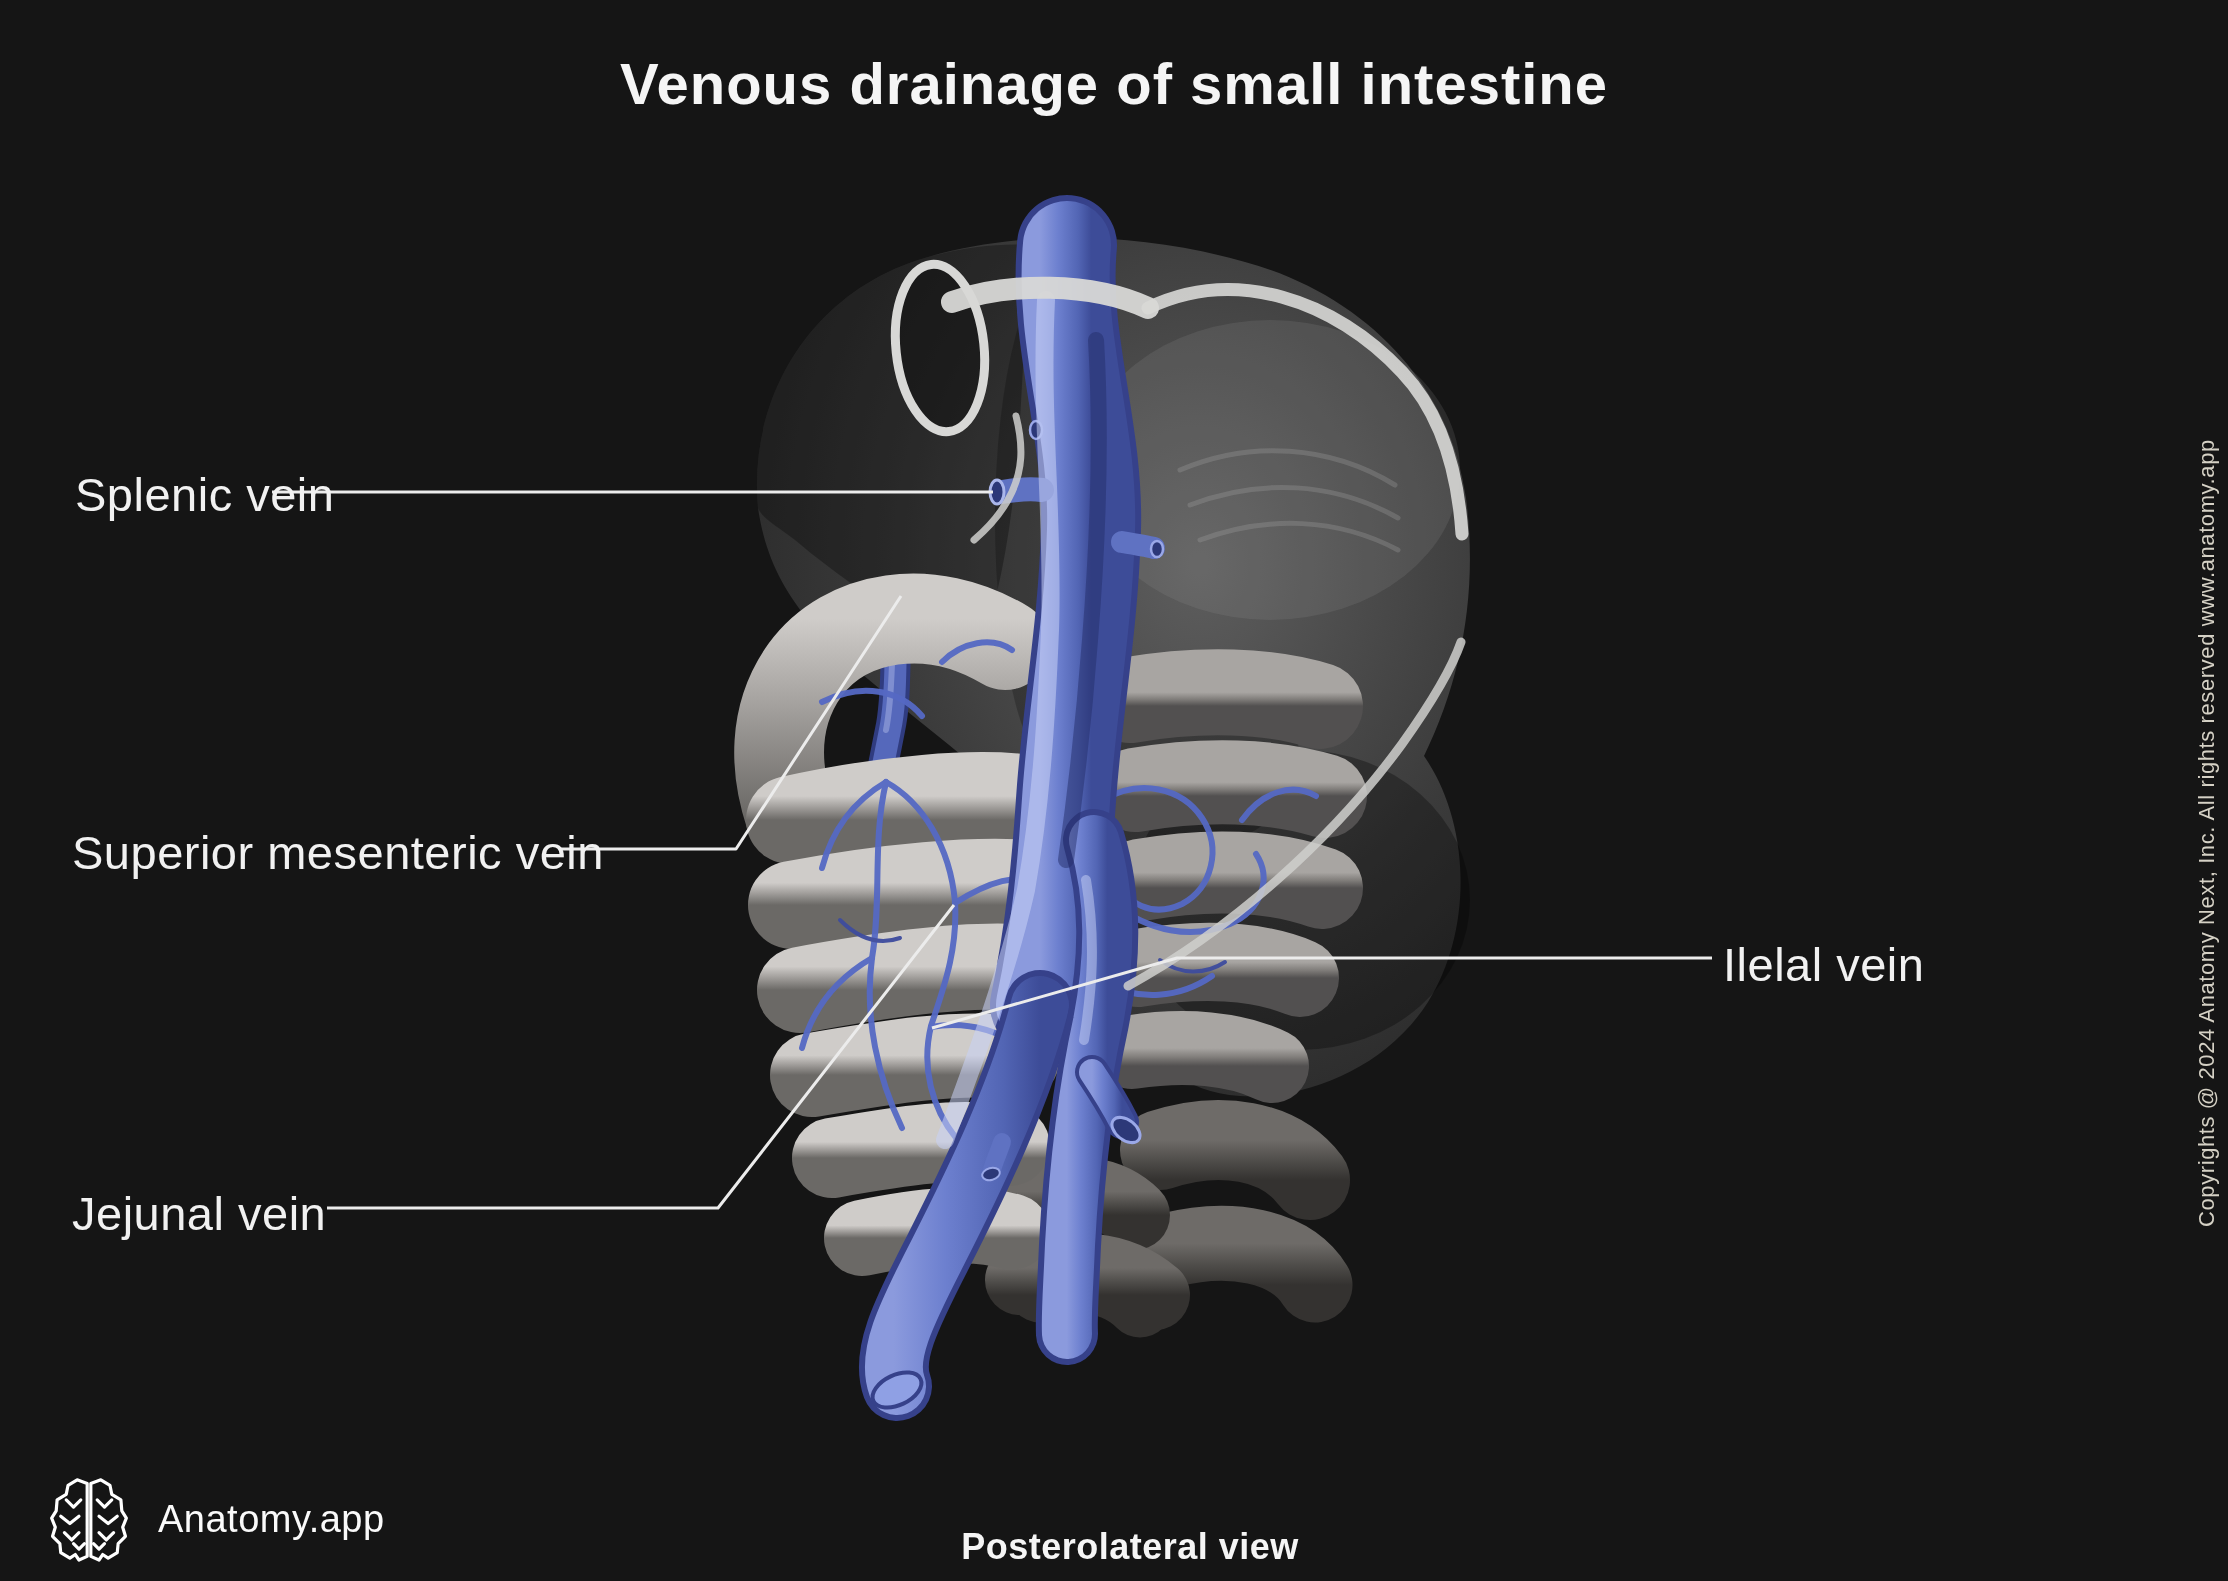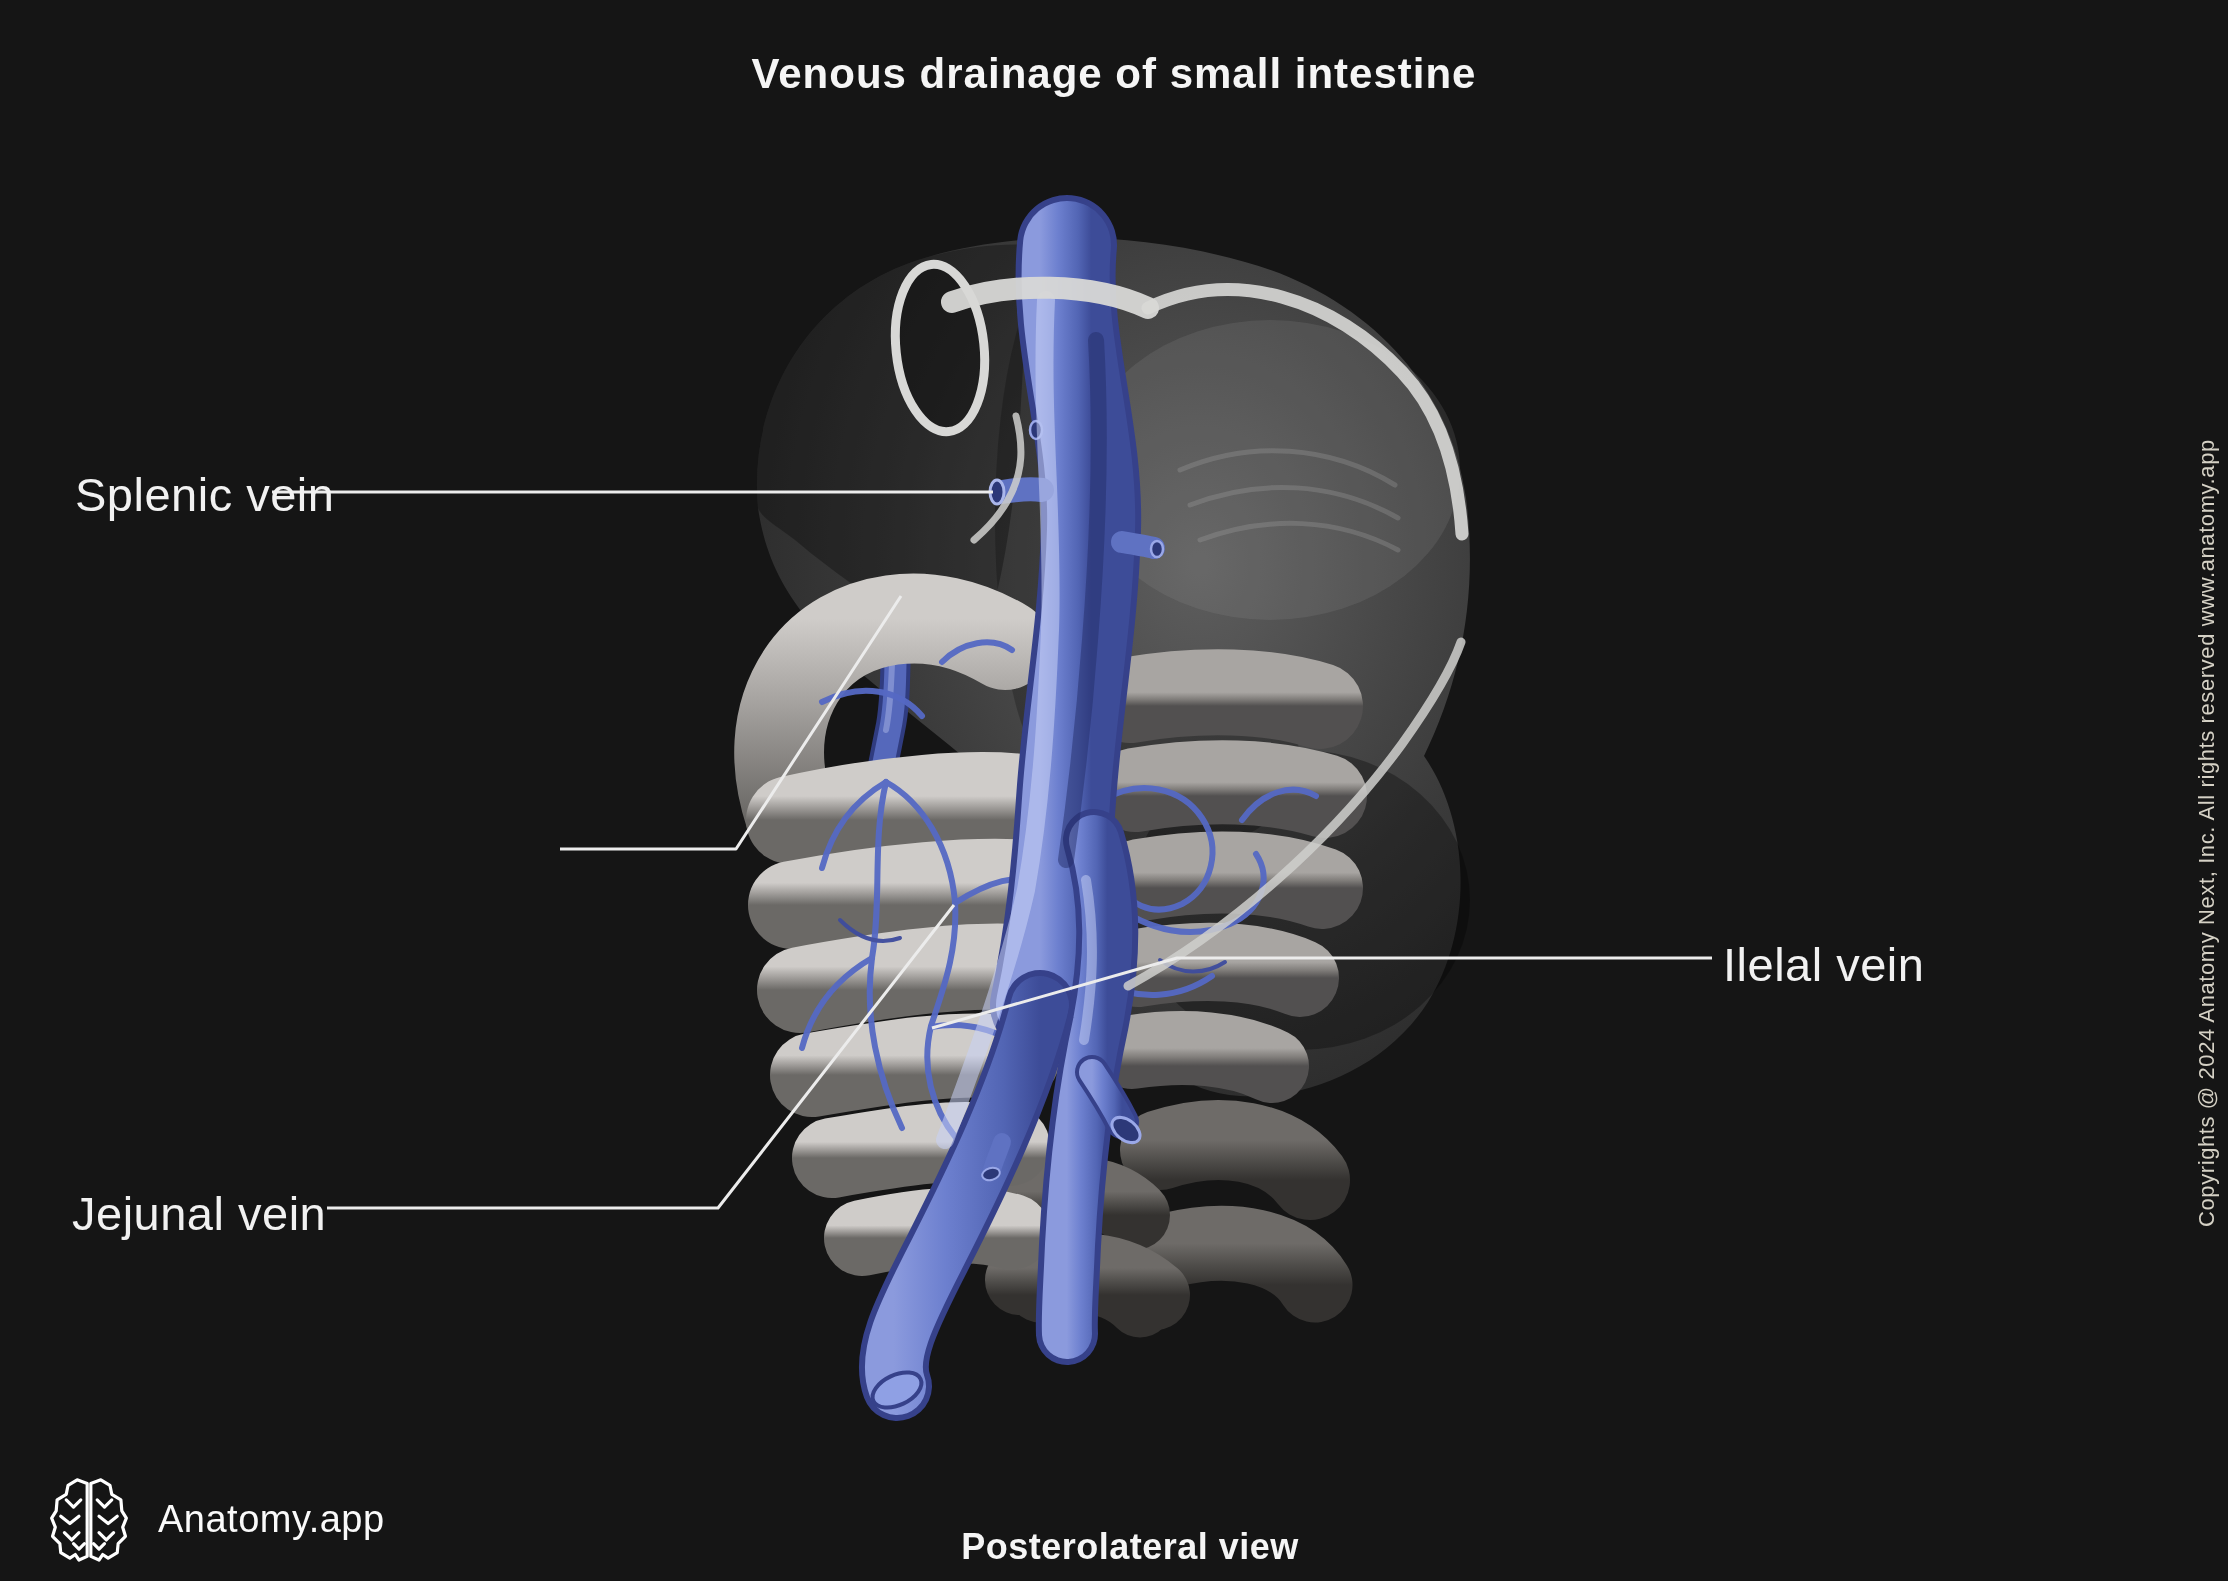--- a/index.html
+++ b/index.html
@@ -3,21 +3,21 @@
 <meta charset="utf-8">
 <style>
   html,body{margin:0;padding:0;background:#151515;}
   .stage{
     position:relative;width:2228px;height:1581px;overflow:hidden;
     background:#151515;font-family:"Liberation Sans",sans-serif;
     -webkit-font-smoothing:antialiased;
   }
   .title{
     position:absolute;top:50px;left:0;width:100%;text-align:center;
-    font-size:42px;font-weight:700;letter-spacing:1px;color:#f5f5f5;
+    font-size:58px;font-weight:700;letter-spacing:1px;color:#f5f5f5;
   }
   .illustration{position:absolute;left:0;top:0;width:2228px;height:1581px;}
   .vein-label{
     position:absolute;color:#f1f1f1;font-size:47px;font-weight:500;
     letter-spacing:.5px;white-space:nowrap;
   }
   .lbl-splenic{left:75px;top:467px;}
   .lbl-smv{left:72px;top:825px;}
   .lbl-jejunal{left:72px;top:1186px;}
   .lbl-ileal{left:1723px;top:937px;text-align:right;}
@@ -186,20 +186,23 @@
       <path d="M 272 492 L 993 492"></path>
       <path d="M 560 849 L 736 849 L 901 596"></path>
       <path d="M 327 1208 L 718 1208 L 954 905"></path>
       <path d="M 1712 958 L 1177 958 L 932 1028"></path>
     </g>
   </svg>
 
   <div class="vein-label lbl-splenic">
     <span>Splenic vein</span>
   </div>
+  <div class="vein-label lbl-smv">
+    <span>Superior mesenteric vein</span>
+  </div>
   <div class="vein-label lbl-jejunal">
     <span>Jejunal vein</span>
   </div>
   <div class="vein-label lbl-ileal">
     <span>Ilelal vein</span>
   </div>
 
   <div class="copyright">Copyrights @ 2024 Anatomy Next, Inc. All rights reserved www.anatomy.app</div>
 
   <div class="footer-brand">

